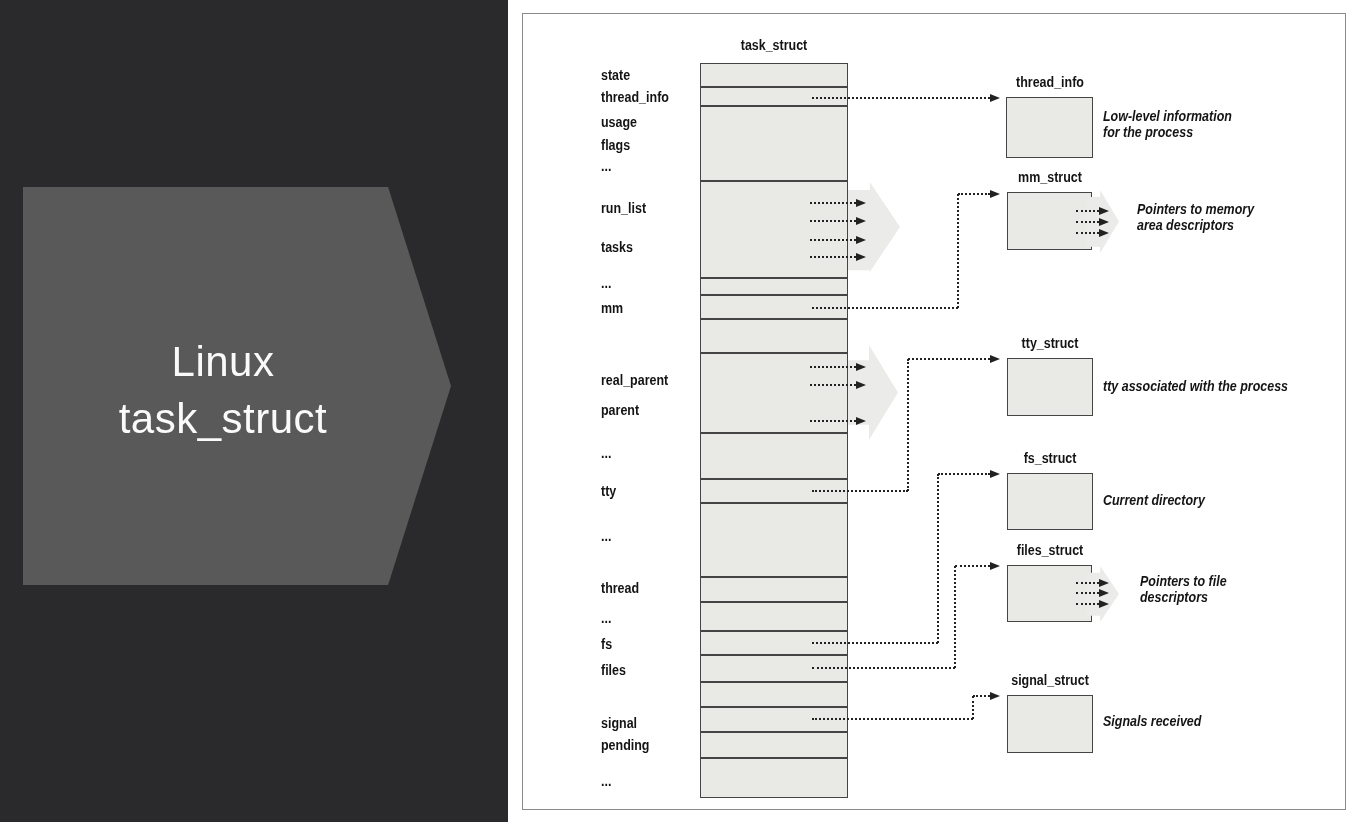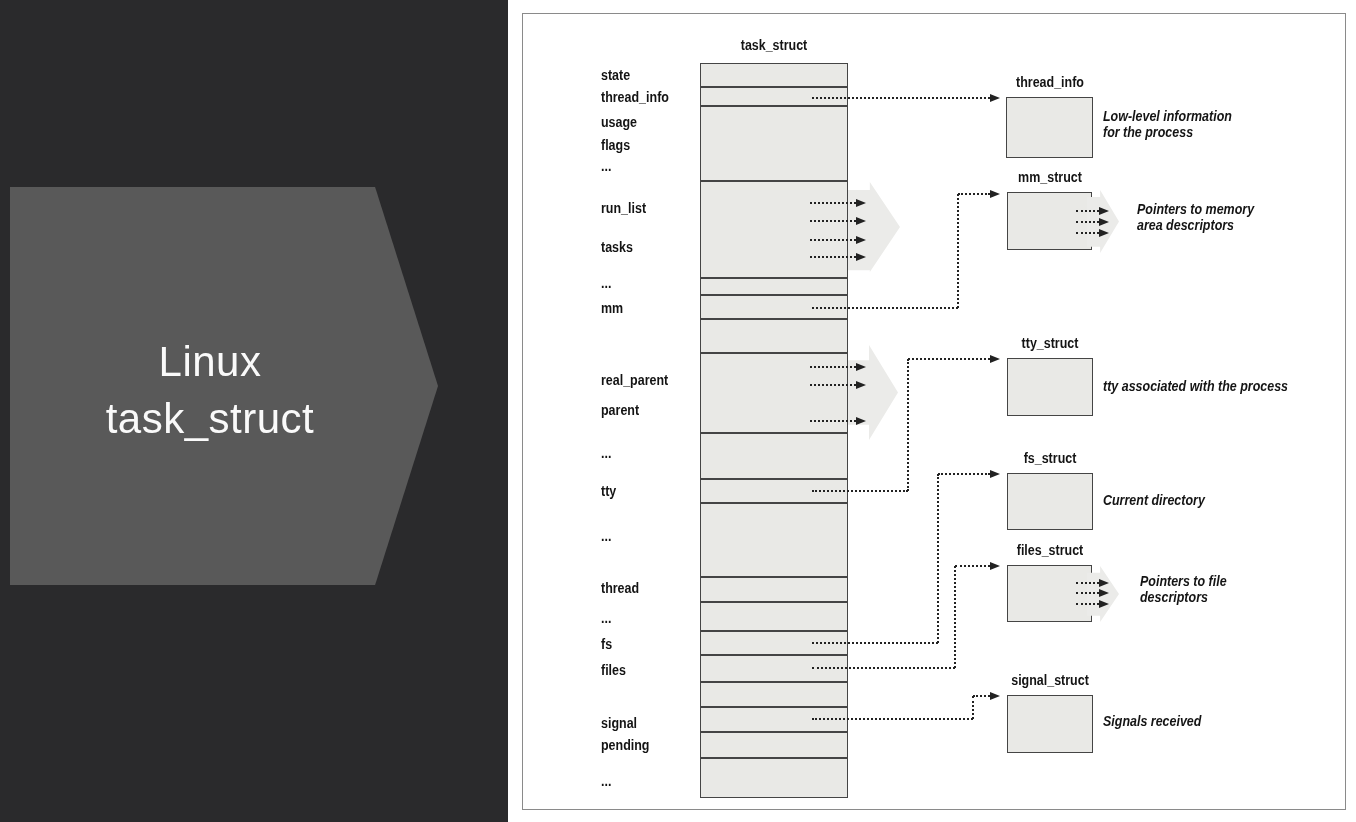--- a/index.html
+++ b/index.html
@@ -2,21 +2,21 @@
 <html style="--slide-bg: #2a2a2c; --chevron: #595959; --slide-text: #fafafa; --panel-bg: #ffffff; --frame-border: #8a8a8a; --box-fill: #e9e9e6; --box-border: #454545; --fat-arrow: #ebebe9; --line: #222222; --label-text: #141414;"><head>
 <meta charset="utf-8">
 <style>
   * { margin:0; padding:0; box-sizing:border-box; }
   html,body { width:1356px; height:822px; overflow:hidden;
               font-family:"Liberation Sans", sans-serif; }
   #stage { position:relative; width:1356px; height:822px;
            background:var(--slide-bg,#2a2a2c); }
 
   
-  #chevron { position:absolute; left:10px; top:187px; width:428px; height:398px;
+  #chevron { position:absolute; left:23px; top:187px; width:428px; height:398px;
              background:var(--chevron,#595959);
              clip-path:polygon(0 0, 85.3% 0, 100% 50%, 85.3% 100%, 0 100%);padding-left:20px; }
   #slide-title { position:absolute; left:0; top:146px; width:400px;
                  text-align:center; color:var(--slide-text,#fafafa);
                  font-size:42px; line-height:57px; font-weight:400;
                  letter-spacing:.5px; }
 
   
   #panel { position:absolute; left:508px; top:0; width:848px; height:822px;
            background:var(--panel-bg,#ffffff); }

